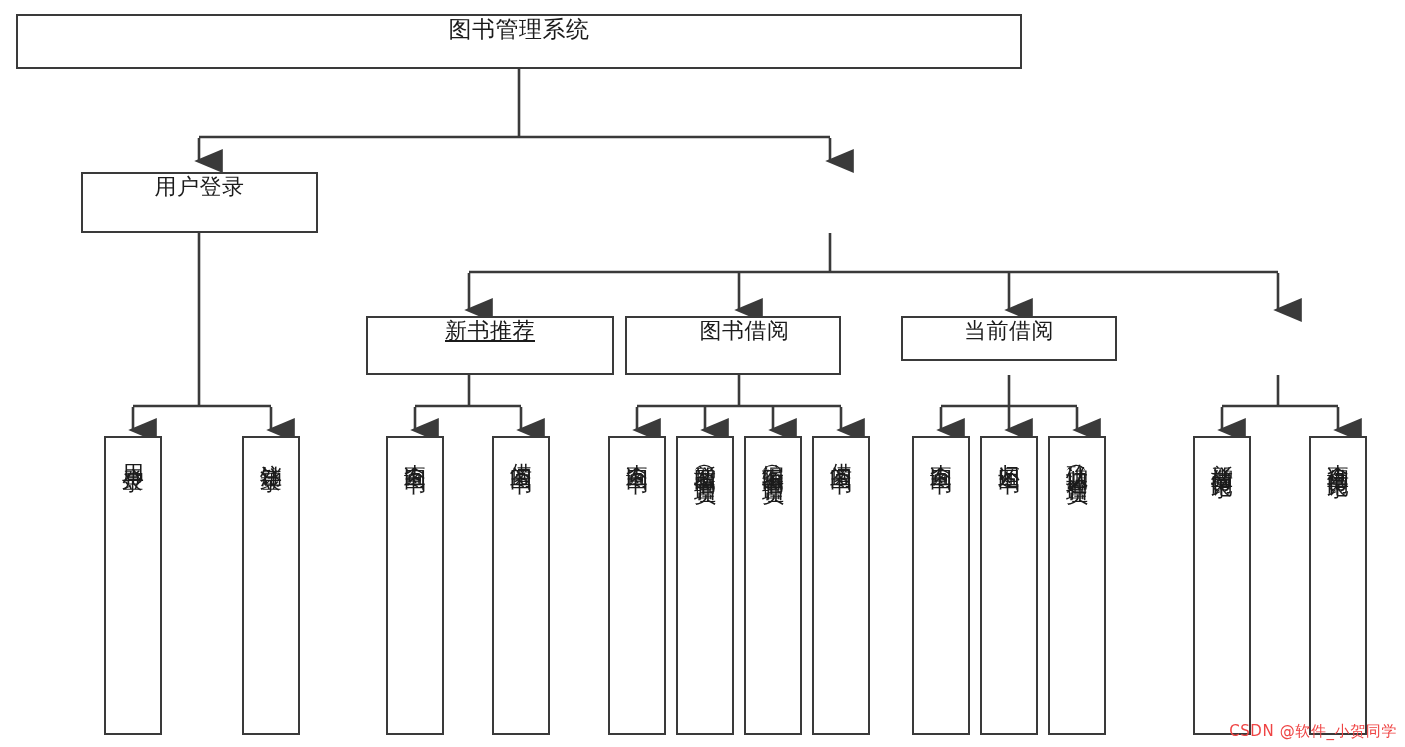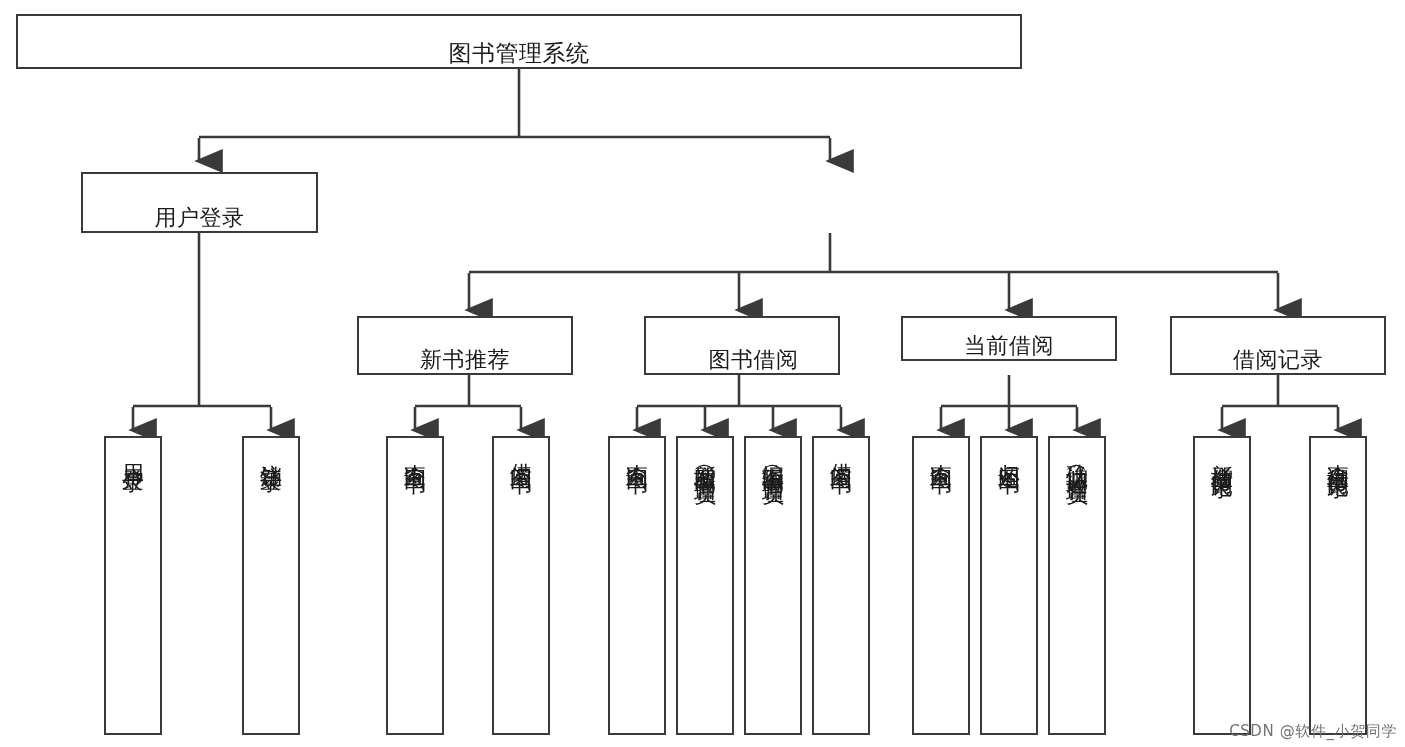--- a/index.html
+++ b/index.html
@@ -25,21 +25,21 @@
     width: 1405px;
     height: 747px;
     pointer-events: none;
   }
   .node {
     position: absolute;
     box-sizing: border-box;
     border: 2.4px solid #3a3a3a;
     background: #ffffff;
     display: flex;
-    align-items: flex-end;
+    align-items: flex-start;
     justify-content: center;
     color: #1b1b1b;
     z-index: 2;
   }
   .node-label {
     display: block;
     text-align: center;
     line-height: 1.18;
     white-space: nowrap;
   }
@@ -63,21 +63,21 @@
     font-size: 22px;
     letter-spacing: 3px;
     line-height: 1;
     white-space: nowrap;
   }
   .watermark {
     position: absolute;
     right: 8px;
     bottom: 6px;
     font-size: 15px;
-    color: #737373;
+    color: #ef4444;
     letter-spacing: 0.6px;
     z-index: 5;
     white-space: nowrap;
     font-family: "DejaVu Sans", "Liberation Sans", sans-serif;
   }
 </style>
 </head>
 <body>
 
 <div id="canvas">
@@ -134,32 +134,29 @@
   </svg>
 
   <div class="node h root" style="left:16px; top:14px; width:1006px; height:55px;">
     <span class="node-label">图书管理系统</span>
   </div>
 
   <div class="node h" style="left:81px; top:172px; width:237px; height:61px;">
     <span class="node-label">用户登录</span>
   </div>
 
-  <div class="node h" style="left:357px; top:316px; width:216px; height:59px;">
+  <div class="node h" style="left:366px; top:316px; width:248px; height:59px;text-decoration:underline;">
     <span class="node-label">新书推荐</span>
   </div>
-  <div class="node h" style="left:644px; top:316px; width:196px; height:59px;padding-left:23px;">
+  <div class="node h" style="left:625px; top:316px; width:216px; height:59px;padding-left:23px;">
     <span class="node-label">图书借阅</span>
   </div>
   <div class="node h" style="left:901px; top:316px; width:216px; height:45px;">
     <span class="node-label">当前借阅</span>
   </div>
-  <div class="node h" style="left:1170px; top:316px; width:216px; height:59px;">
-    <span class="node-label">借阅记录</span>
-  </div>
 
   <div class="node v" style="left:104px; top:436px; width:58px; height:299px;">
     <span class="node-label">用户登录</span>
   </div>
   <div class="node v" style="left:242px; top:436px; width:58px; height:299px;">
     <span class="node-label">注销登录</span>
   </div>
 
   <div class="node v" style="left:386px; top:436px; width:58px; height:299px;">
     <span class="node-label">查询图书</span>

